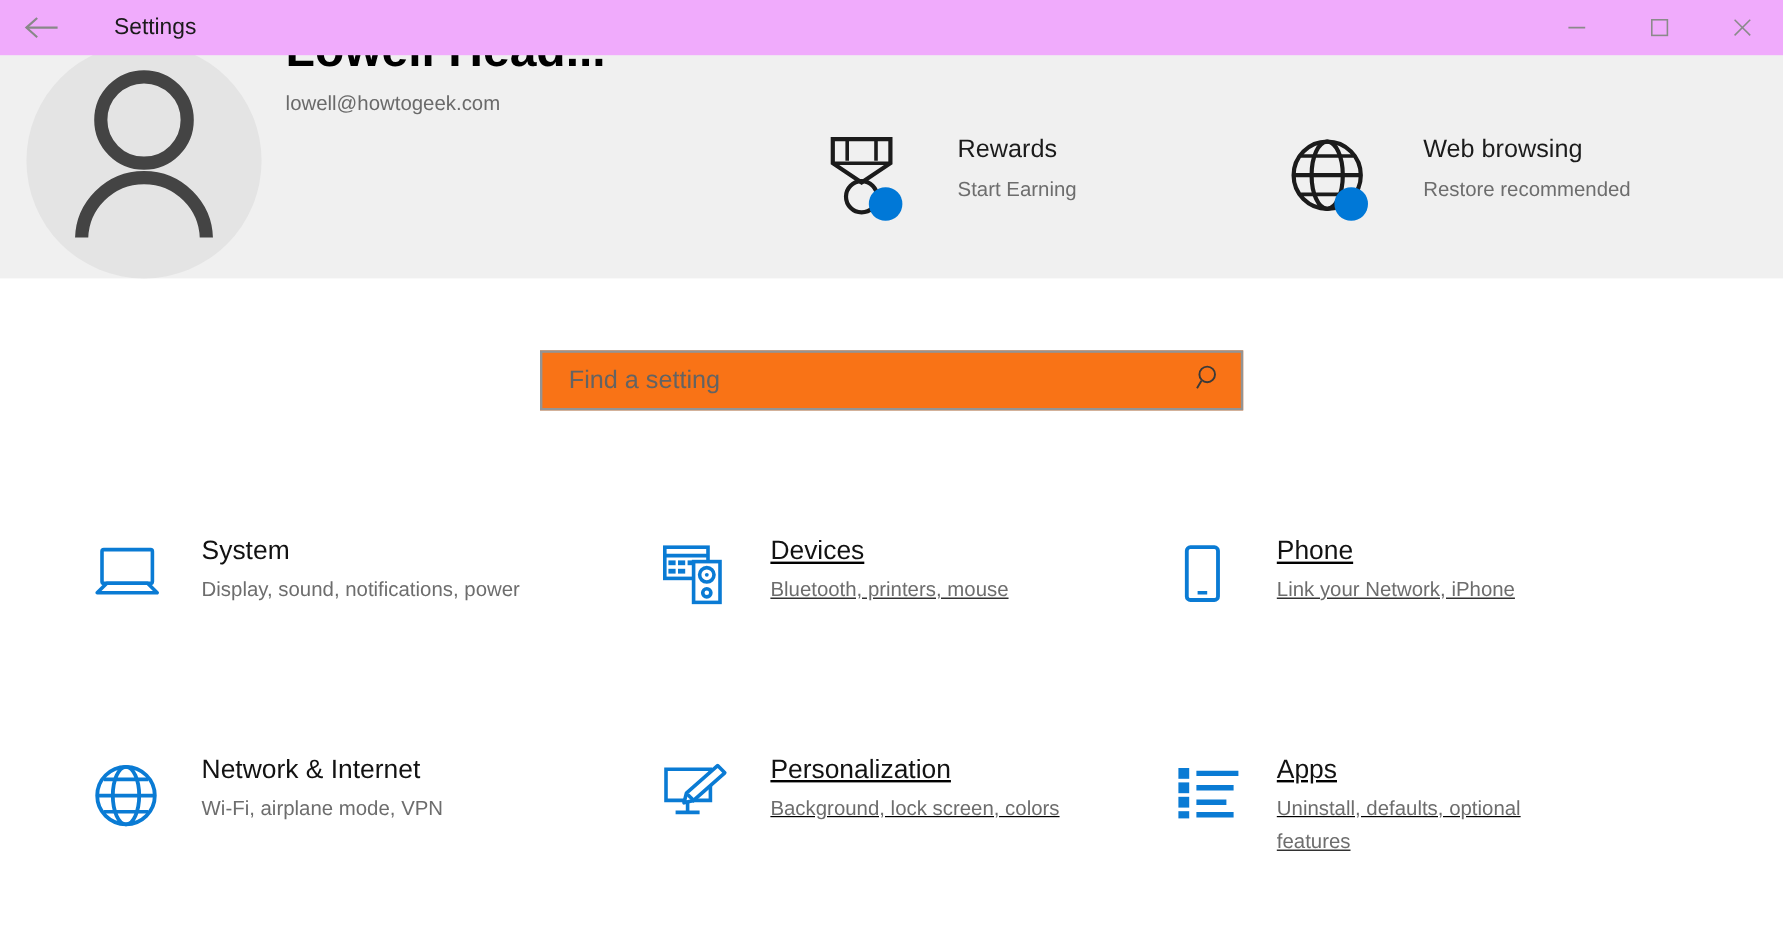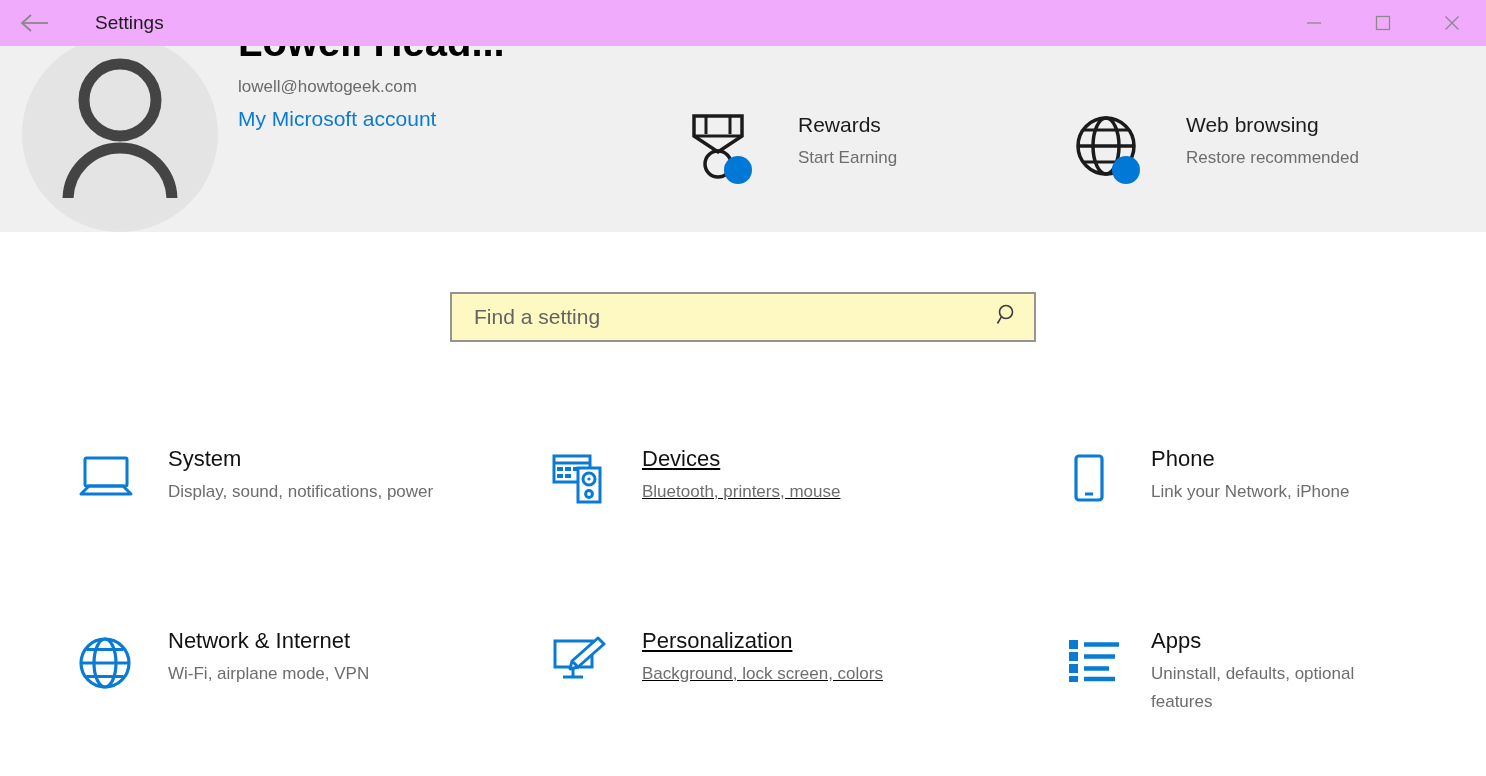--- a/index.html
+++ b/index.html
@@ -166,21 +166,21 @@
   }
 
   
   .search-wrap {
     position: absolute;
     left: 450px;
     top: 292px;
     width: 586px;
     height: 50px;
     border: 2px solid #949494;
-    background: #fef9c3;
+    background: #f97316;
     box-sizing: border-box;
     display: flex;
     align-items: center;
   }
   .search-input {
     border: none;
     outline: none;
     background: transparent;
     flex: 1;
     height: 46px;
@@ -225,41 +225,40 @@
     line-height: 30px;
   }
   .tile .tsub {
     font-size: 17px;
     color: #6d6d6d;
     line-height: 28px;
     margin-top: 4px;
   }
   .col0 { left: 78px; }
   .col1 { left: 552px; text-decoration: underline; }
-  .col2 { left: 1067px; }
+  .col2 { left: 980px; text-decoration: underline; }
   .col2 .ticon { flex: 0 0 84px; width: 84px; }
 </style>
 </head>
 <body>
 
 <div class="header-band">
 
   <div class="avatar">
     <span>
       <svg width="140" height="150" viewBox="0 0 140 150">
         <circle cx="70" cy="52" r="36" fill="none" stroke="#444444" stroke-width="11"></circle>
         <path d="M18 152 a52 52 0 0 1 104 0" fill="none" stroke="#444444" stroke-width="11"></path>
       </svg>
     </span>
   </div>
 
   <div class="account-info">
     <div class="account-name">Lowell Head...</div>
     <div class="account-email">lowell@howtogeek.com</div>
-    <div class="account-link">My Microsoft account</div>
   </div>
 
   <div class="hstat-partial">
     <span class="pfrag">
       <svg width="30" height="12" viewBox="0 0 30 12">
         <line x1="2" y1="10" x2="22" y2="10" stroke="#333333" stroke-width="3"></line>
       </svg>
     </span>
     <span class="ptext">ago</span>
   </div>

